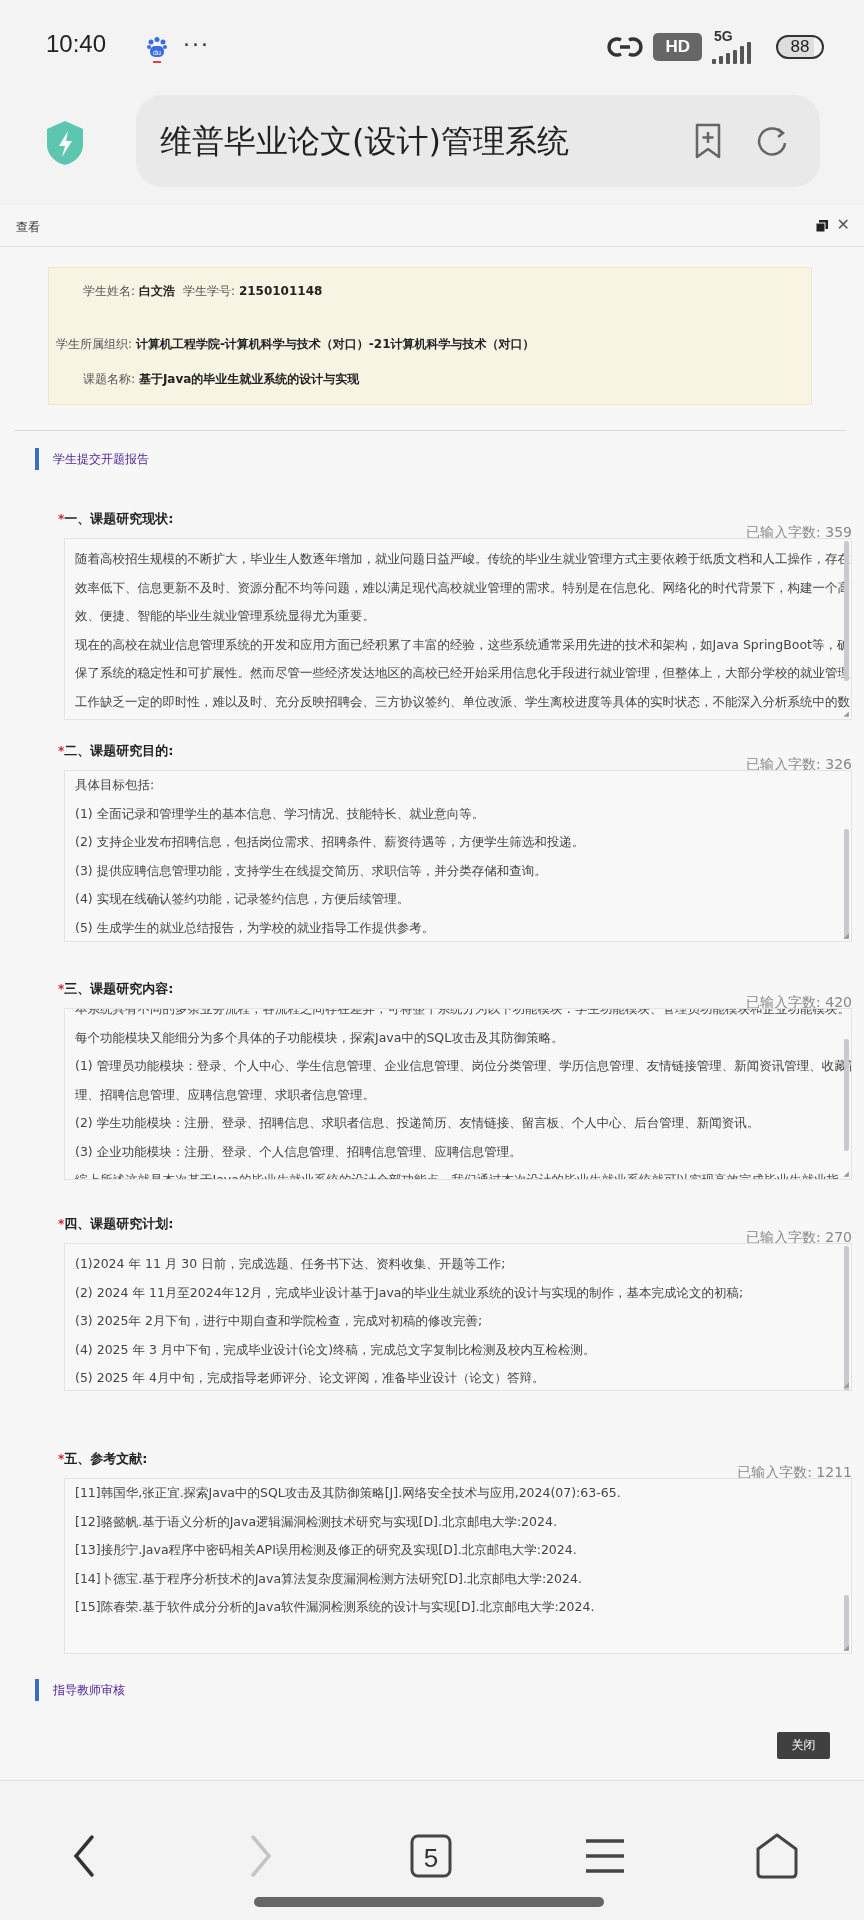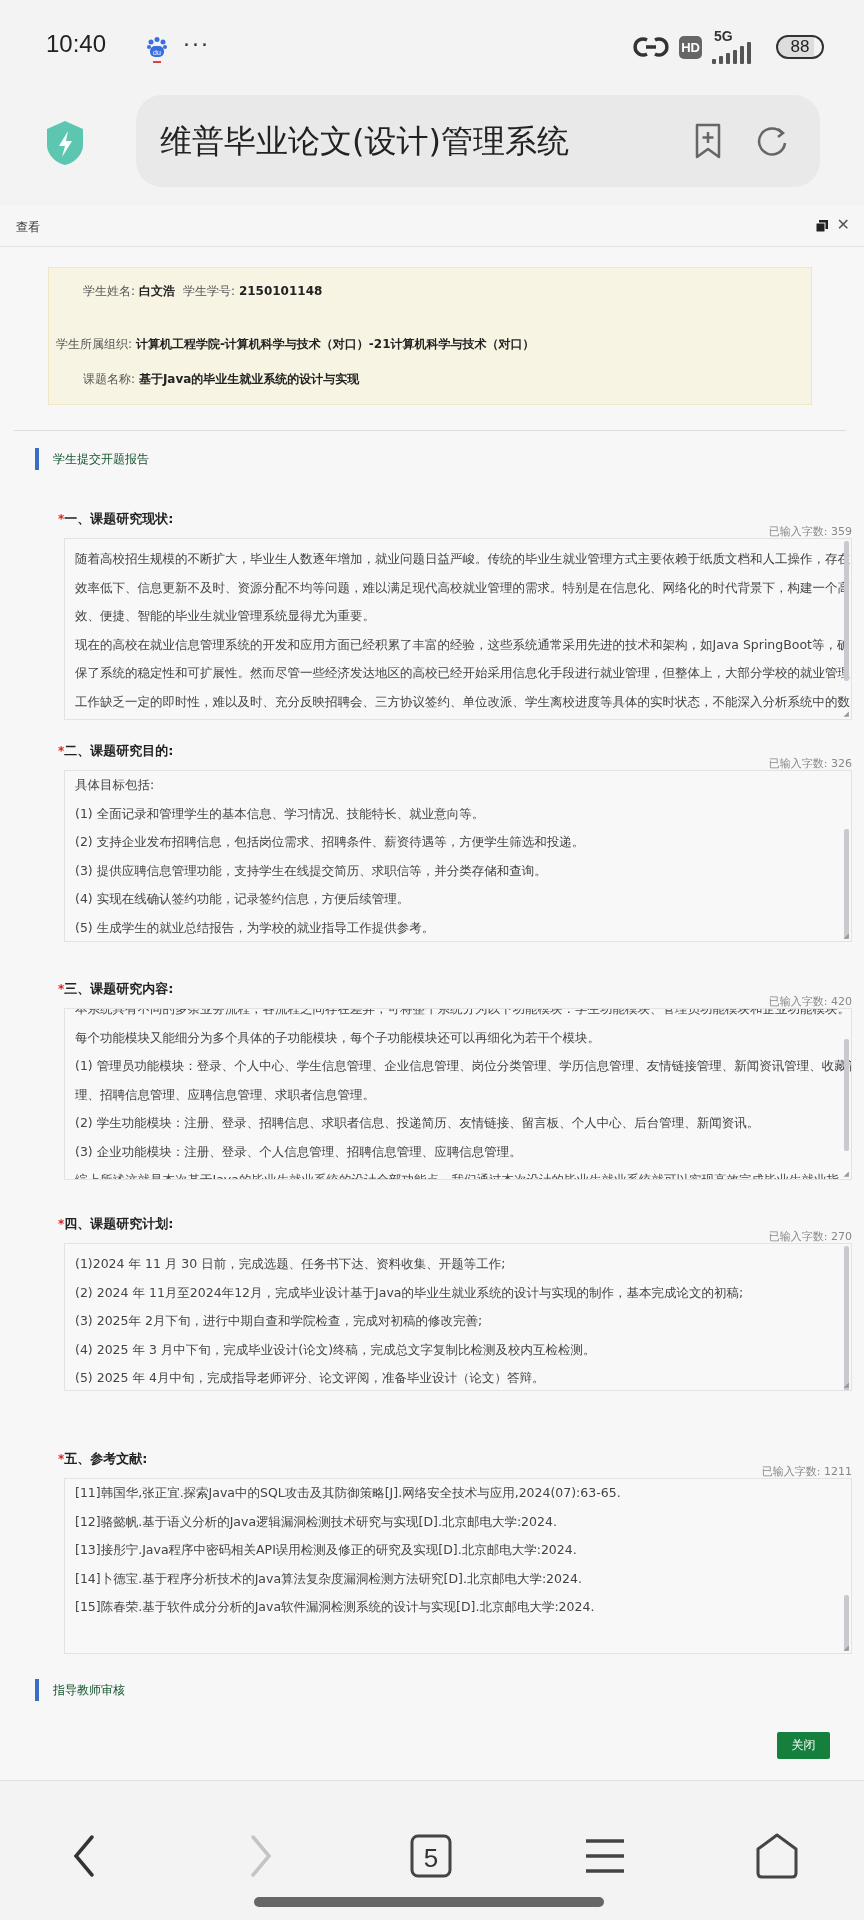--- a/index.html
+++ b/index.html
@@ -2,51 +2,51 @@
 <html><head>
 <meta charset="utf-8">
 <style>
   * { box-sizing: border-box; margin: 0; padding: 0; }
   html, body { width: 864px; height: 1920px; overflow: hidden; background: #f3f3f3; font-family: "DejaVu Sans", "Liberation Sans", sans-serif; color: #333; }
   .statusbar { position: absolute; top: 0; left: 0; width: 864px; height: 95px; }
   .time { position: absolute; left: 46px; top: 30px; font-size: 24px; color: #222; font-family: "Liberation Sans", sans-serif; }
   .baidu { position: absolute; left: 146px; top: 36px; width: 22px; height: 28px; }
   .dots { position: absolute; left: 183px; top: 32px; font-size: 22px; color: #333; letter-spacing: 2px; }
   .sb-right { position: absolute; right: 40px; top: 30px; display: flex; align-items: center; gap: 10px; }
-  .hd { background: #666; color: #fff; font-size: 13px; font-weight: bold; border-radius: 5px; padding: 4px 2px; font-family: "Liberation Sans", sans-serif; }
+  .hd { background: #666; color: #fff; font-size: 17px; font-weight: bold; border-radius: 5px; padding: 4px 12px; font-family: "Liberation Sans", sans-serif; }
   .net { position: relative; width: 54px; height: 34px; }
   .net .g { position: absolute; left: 2px; top: -2px; font-size: 14px; font-weight: bold; color: #333; font-family: "Liberation Sans", sans-serif; }
   .net .bars { position: absolute; left: 0; bottom: 0; display: flex; align-items: flex-end; gap: 3px; }
   .net .bars span { width: 4px; background: #555; border-radius: 1px; }
   .batt { border: 2.5px solid #333; border-radius: 12px; width: 48px; height: 24px; font-size: 17px; text-align: center; line-height: 19px; color: #222; font-family: "Liberation Sans", sans-serif; background: linear-gradient(90deg, #ddd 82%, #f3f3f3 82%); }
   .urlbar-wrap { position: absolute; top: 95px; left: 0; width: 823px; height: 110px; }
   .shield { position: absolute; left: 44px; top: 24px; width: 42px; height: 48px; }
   .urlbox { position: absolute; left: 136px; top: 0; width: 684px; height: 92px; background: #e9e9e9; border-radius: 26px; }
   .urlbox .title { position: absolute; left: 24px; top: 25px; font-size: 32px; color: #222; }
   .urlbox .bm { position: absolute; right: 96px; top: 26px; width: 32px; height: 40px; }
   .urlbox .rf { position: absolute; right: 30px; top: 28px; width: 36px; height: 36px; }
   .panel { position: absolute; top: 205px; left: 0; width: 864px; height: 1575px; background: #f7f7f7; }
   .panel-header { height: 42px; border-bottom: 1px solid #e2e2e2; position: relative; background: #f6f6f6; }
   .panel-header .ttl { position: absolute; left: 16px; top: 14px; font-size: 12px; color: #333; }
   .panel-header .max { position: absolute; right: 36px; top: 15px; width: 12px; height: 12px; }
   .panel-header .cls { position: absolute; right: 14px; top: 10px; font-size: 16px; color: #555; cursor: pointer; }
   .infobox { position: absolute; left: 48px; top: 62px; width: 764px; height: 138px; background: #f8f4e3; border: 1px solid #efe7c4; }
   .infobox .row { position: absolute; font-size: 12px; color: #555; }
   .infobox .row b { color: #222; font-weight: bold; }
   .divider { position: absolute; left: 14px; top: 225px; width: 832px; height: 1px; background: #dcdcdc; }
-  .sec-title { position: absolute; left: 35px; height: 22px; border-left: 4px solid #3c6cc5; padding-left: 14px; font-size: 12px; color: #14532d; line-height: 22px; }
+  .sec-title { position: absolute; left: 35px; height: 22px; border-left: 4px solid #3c6cc5; padding-left: 14px; font-size: 12px; color: #4c1d95; line-height: 22px; }
   .field { position: absolute; left: 0; width: 864px; margin-left: 28px; }
   .field .label { position: absolute; left: 30px; top: 0; font-size: 13px; color: #222; font-weight: bold; }
   .field .label .req { color: #e02020; font-weight: bold; font-size: 12px; }
-  .field .count { position: absolute; right: 40px; top: 14px; font-size: 11px; color: #888; }
+  .field .count { position: absolute; right: 40px; top: 14px; font-size: 14px; color: #888; }
   .field .ta { position: absolute; left: 36px; top: 28px; width: 788px; background: #f8f8f8; border: 1px solid #e3e3e3; overflow: hidden; }
   .field .ta p { font-size: 12.5px; color: #444; line-height: 28.5px; padding-left: 10px; padding-right: 20px; white-space: nowrap; overflow: hidden; }
   .field .ta .sb { position: absolute; right: 2px; width: 5px; background: #c9c9cf; border-radius: 2px; }
   .field .ta .grip { position: absolute; right: 2px; bottom: 1px; font-size: 7px; color: #999; }
-  .close-btn { position: absolute; right: 34px; top: 1527px; width: 53px; height: 27px; background: #15803d; color: #fff; font-size: 12px; border: none; border-radius: 2px; line-height: 27px; text-align: center; }
+  .close-btn { position: absolute; right: 34px; top: 1527px; width: 53px; height: 27px; background: #404040; color: #fff; font-size: 12px; border: none; border-radius: 2px; line-height: 27px; text-align: center; }
   .navbar { position: absolute; top: 1780px; left: 0; width: 864px; height: 140px; background: #f3f3f3; border-top: 1px solid #e0e0e0; }
   .nav-ico { position: absolute; top: 50px; width: 50px; height: 50px; }
   .home-ind { position: absolute; left: 254px; top: 116px; width: 350px; height: 10px; border-radius: 5px; background: #666; }
 </style>
 </head>
 <body>
 
 <div class="statusbar">
   <span class="time">10:40</span>
   <svg class="baidu" viewBox="0 0 22 28">
@@ -158,21 +158,21 @@
       <span class="grip">◢</span>
     </div>
   </div>
 
   <div class="field" style="top:775px;height:220px;">
     <div class="label"><span class="req">*</span><span>三、课题研究内容:</span></div>
     <div class="count">已输入字数: 420</div>
     <div class="ta" style="height:172px;">
       <div style="margin-top:-14px;">
         <p>本系统具有不同的多条业务流程，各流程之间存在差异，可将整个系统分为以下功能模块：学生功能模块、管理员功能模块和企业功能模块。</p>
-          <p>每个功能模块又能细分为多个具体的子功能模块，每个子功能模块还可以再细化为若干个模块。</p>
+          <p>每个功能模块又能细分为多个具体的子功能模块，探索Java中的SQL攻击及其防御策略。</p>
           <p> (1) 管理员功能模块：登录、个人中心、学生信息管理、企业信息管理、岗位分类管理、学历信息管理、友情链接管理、新闻资讯管理、收藏管</p>
           <p>理、招聘信息管理、应聘信息管理、求职者信息管理。</p>
           <p> (2) 学生功能模块：注册、登录、招聘信息、求职者信息、投递简历、友情链接、留言板、个人中心、后台管理、新闻资讯。</p>
           <p> (3) 企业功能模块：注册、登录、个人信息管理、招聘信息管理、应聘信息管理。</p>
           <p>综上所述这就是本次基于Java的毕业生就业系统的设计全部功能点，我们通过本次设计的毕业生就业系统就可以实现高效完成毕业生就业指</p>
       </div>
       <div class="sb" style="top:30px;height:112px;"></div>
       <span class="grip">◢</span>
     </div>
   </div>

